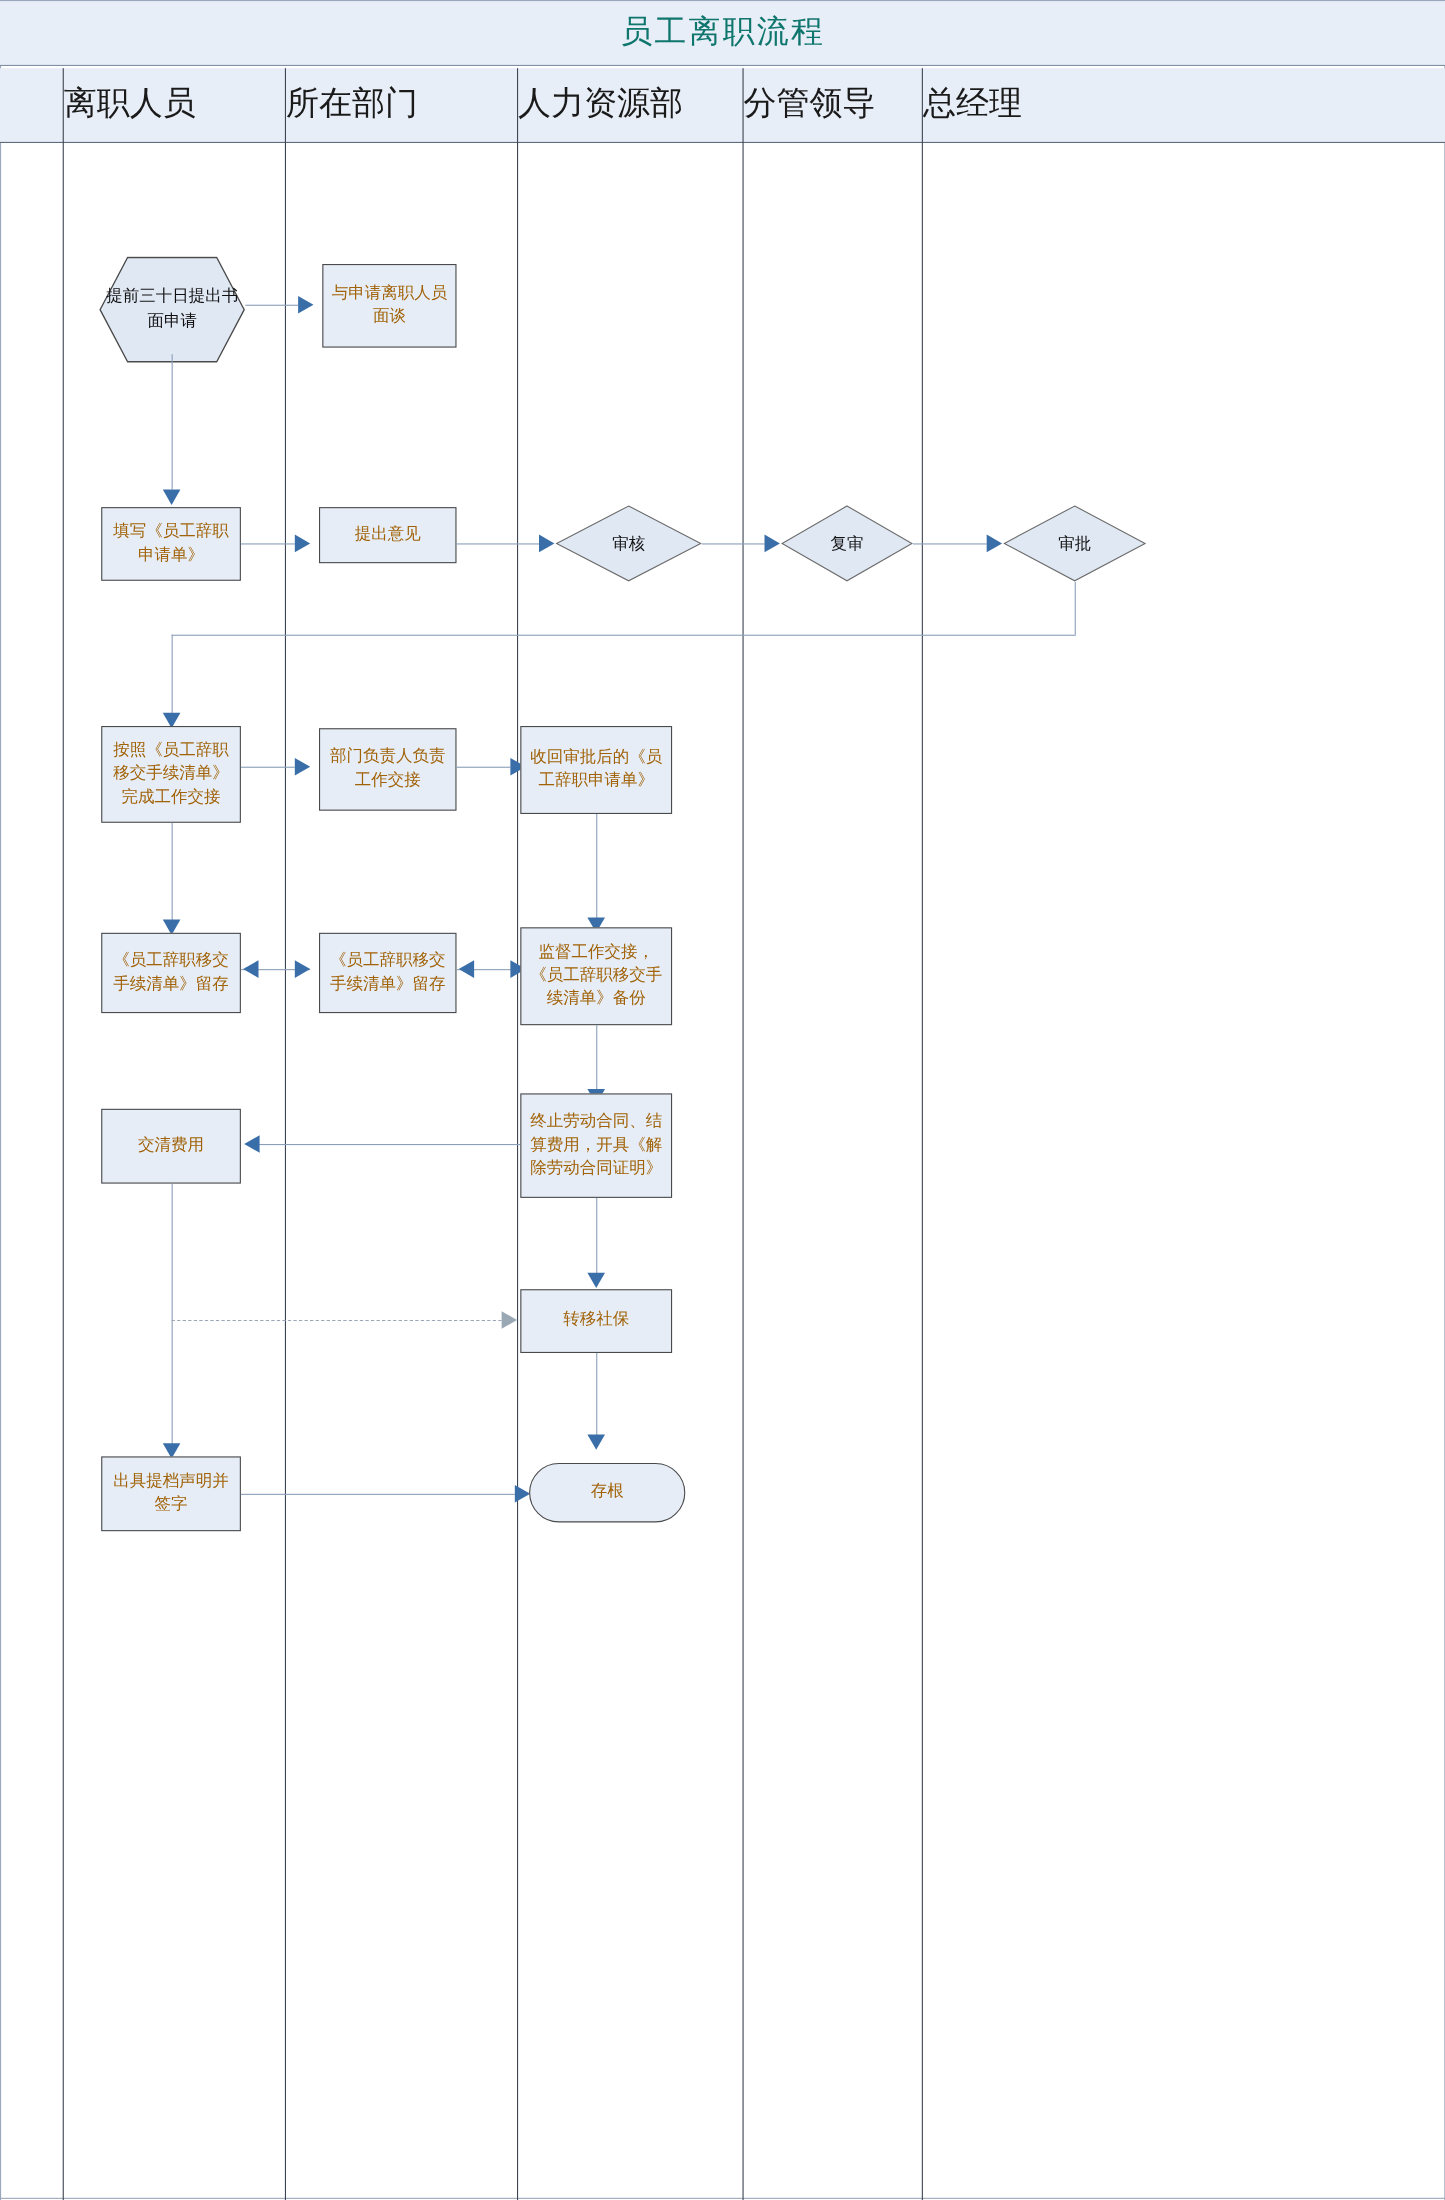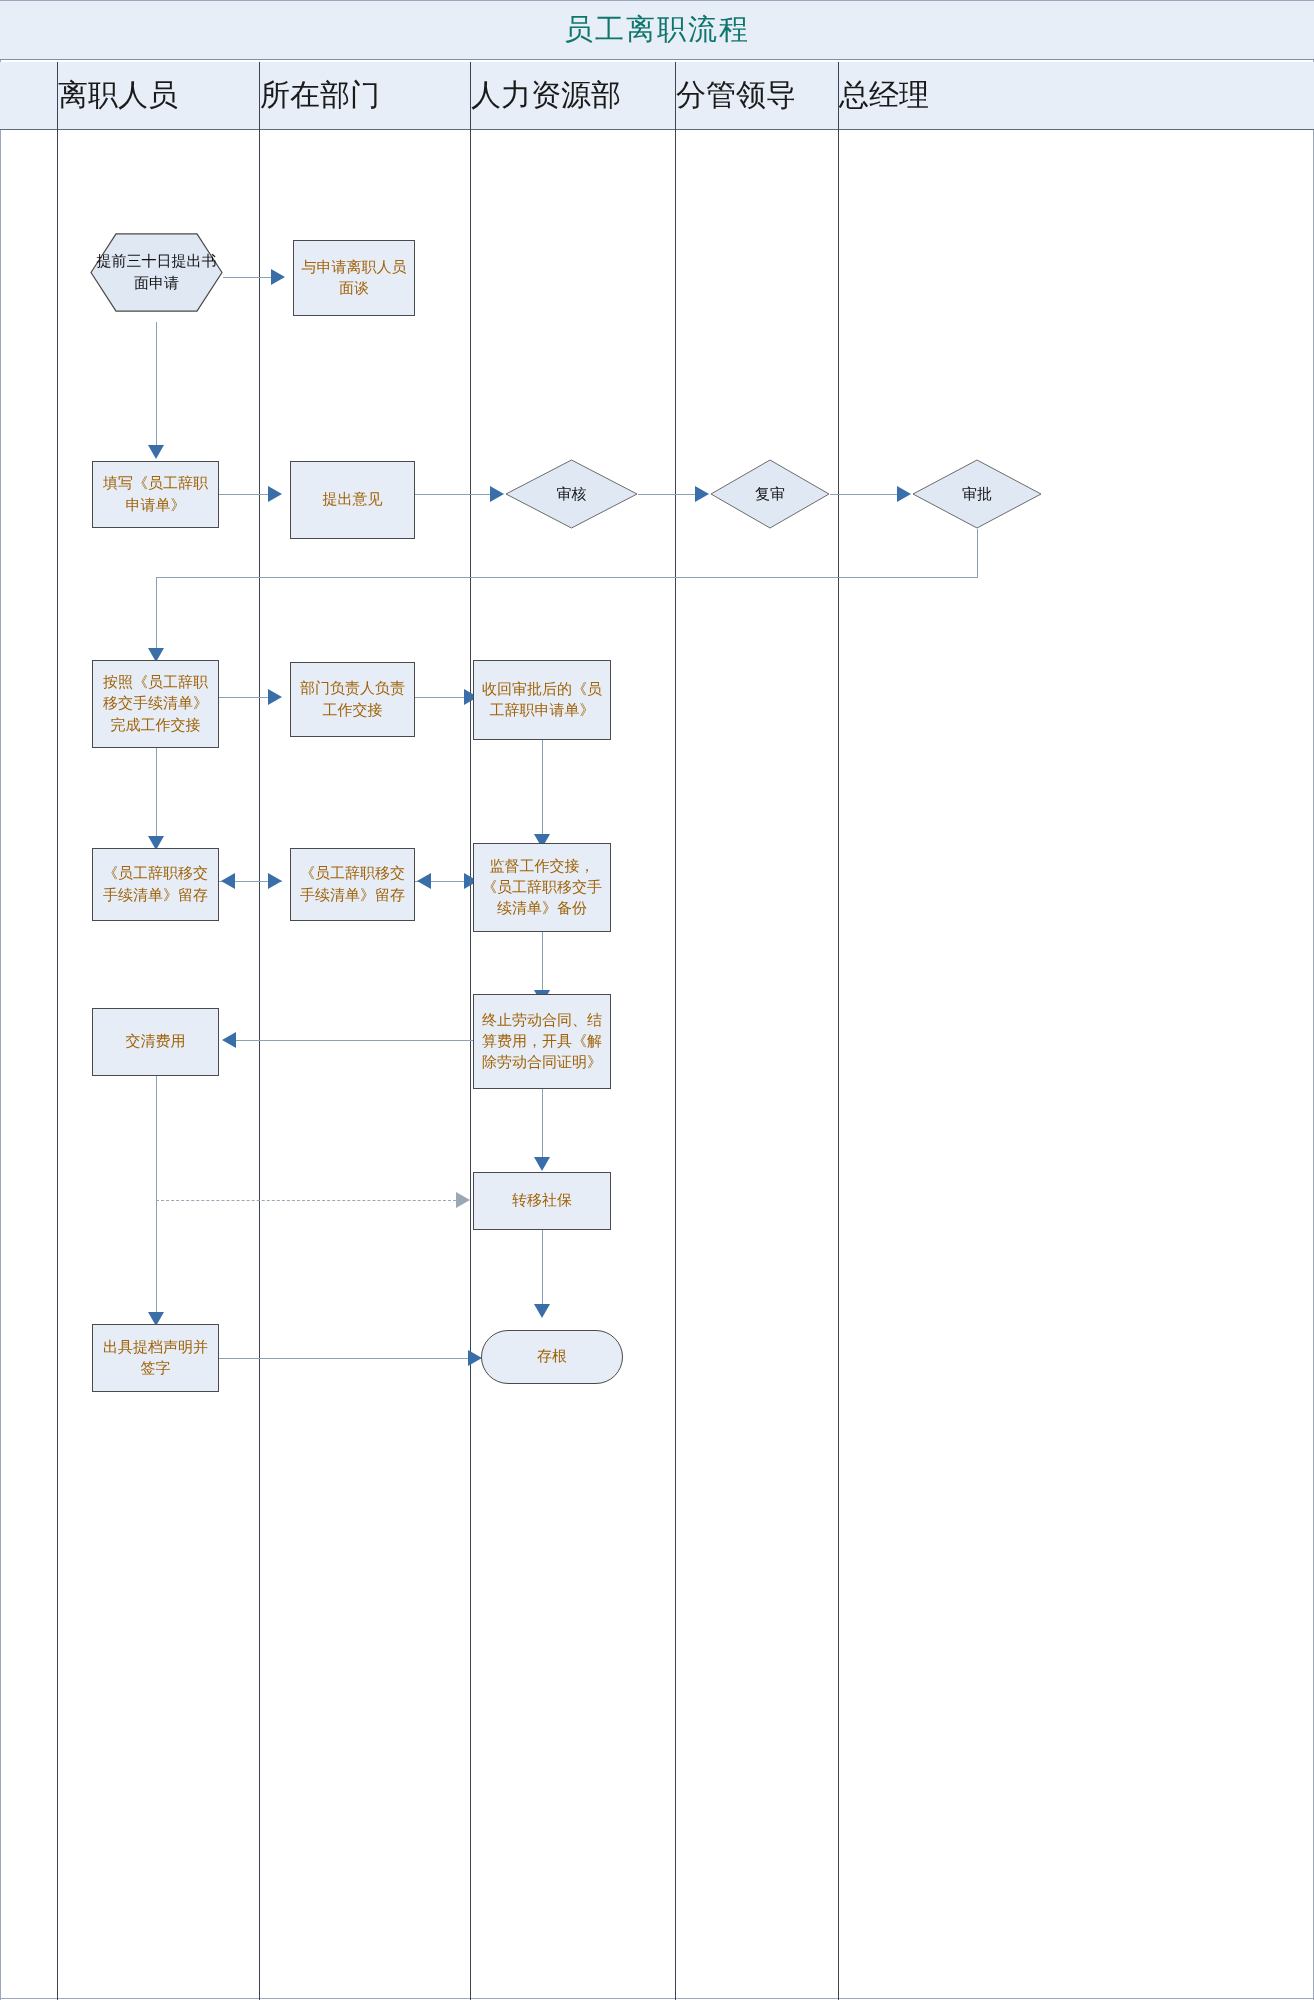--- a/index.html
+++ b/index.html
@@ -208,21 +208,21 @@
   <div class="lane-head" style="left:470px; width:205px;">人力资源部</div>
   <div class="lane-head" style="left:675px; width:163px;">分管领导</div>
   <div class="lane-head" style="left:838px; width:476px;">总经理</div>
 
   <div class="lane-sep" style="left:57px;"></div>
   <div class="lane-sep" style="left:259px;"></div>
   <div class="lane-sep" style="left:470px;"></div>
   <div class="lane-sep" style="left:675px;"></div>
   <div class="lane-sep" style="left:838px;"></div>
 
-  <div class="hexwrap" style="left:90px; top:233px; width:133px; height:79px; background:transparent;">
+  <div class="hexwrap" style="left:90px; top:233px; width:133px; height:97px; background:transparent;">
     <svg class="hexshape" viewBox="0 0 133 89" preserveAspectRatio="none">
       <polygon points="26,1 107,1 132,44.5 107,88 26,88 1,44.5" fill="#e0e8f4" stroke="#4a4a4a" stroke-width="1.2"></polygon>
     </svg>
     <div class="hexlabel">提前三十日提出书面申请</div>
   </div>
 
   <div class="hline" style="left:223px; top:277px; width:48px;"></div>
   <div class="arrow right" style="left:271px; top:269px;"></div>
 
   <div class="node rect" style="left:293px; top:240px; width:122px; height:76px;">
@@ -232,21 +232,21 @@
   <div class="vline" style="left:156px; top:322px; height:123px;"></div>
   <div class="arrow down" style="left:148px; top:445px;"></div>
 
   <div class="node rect" style="left:92px; top:461px; width:127px; height:67px;">
     <span class="lbl">填写《员工辞职申请单》</span>
   </div>
 
   <div class="hline" style="left:219px; top:494px; width:49px;"></div>
   <div class="arrow right" style="left:268px; top:486px;"></div>
 
-  <div class="node rect" style="left:290px; top:461px; width:125px; height:78px;font-family:Liberation Serif, serif;">
+  <div class="node rect" style="left:290px; top:461px; width:125px; height:51px;font-family:Liberation Serif, serif;">
     <span class="lbl">提出意见</span>
   </div>
 
   <div class="hline" style="left:415px; top:494px; width:75px;"></div>
   <div class="arrow right" style="left:490px; top:486px;"></div>
 
   <div class="diamondwrap" style="left:505px; top:459px; width:133px; height:70px;">
     <svg class="diamondshape" viewBox="0 0 133 70" preserveAspectRatio="none">
       <polygon points="66.5,1 132,35 66.5,69 1,35" fill="#e0e8f4" stroke="#6b6b6b" stroke-width="1"></polygon>
     </svg>

